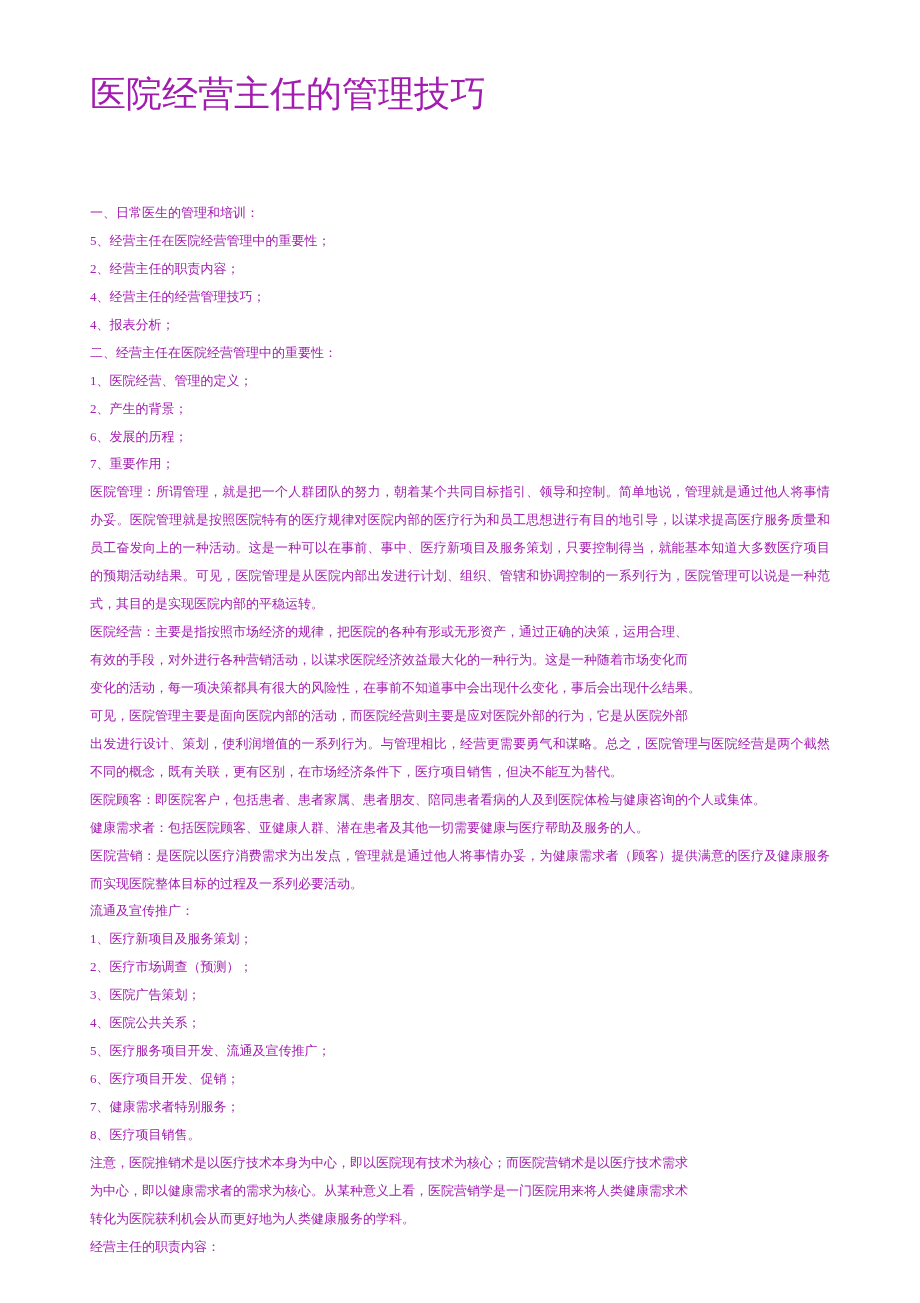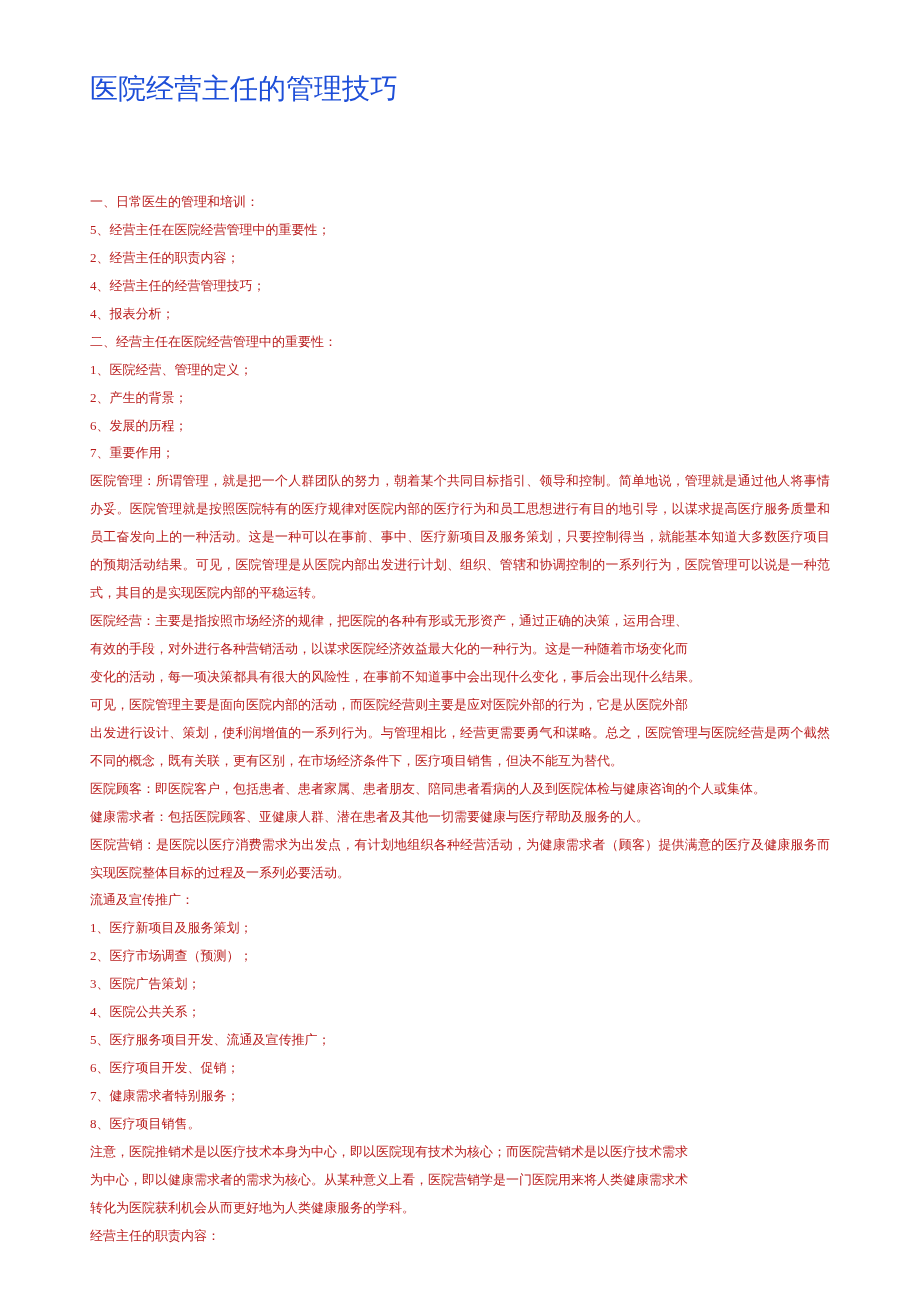--- a/index.html
+++ b/index.html
@@ -3,30 +3,30 @@
   <meta charset="utf-8">
   <style>
     * { margin: 0; padding: 0; box-sizing: border-box; }
     body {
       width: 920px;
       background: #fff;
       font-family: "SimSun", "宋体", serif;
       padding: 70px 90px 60px 90px;
     }
     h1 {
-      font-size: 28px;
+      font-size: 36px;
       font-weight: normal;
       font-family: "SimHei", "黑体", sans-serif;
-      color: #1d4ed8;
+      color: #a21caf;
       margin-bottom: 80px;
     }
     .line {
       font-size: 13px;
       line-height: 2.15;
-      color: #b91c1c;
+      color: #a21caf;
       text-align: justify;
     }
     .u { }
   </style>
 </head>
 <body>
 
 <h1>医院经营主任的管理技巧</h1>
 
 <div class="line">一、日常医生的管理和培训：</div>
@@ -50,21 +50,21 @@
   <span class="u">有效的手段，对外进行各种营销活动，以谋求医院经济效益最大化的一种行为。</span><span>这是一种随着市场变化而</span>
 </div>
 <div class="line">变化的活动，每一项决策都具有很大的风险性，在事前不知道事中会出现什么变化，事后会出现什么结果。</div>
 <div class="line">
   <span>可见，</span><span class="u">医院管理主要是面向医院内部的活动，而医院经营则主要是应对医院外部的行为，</span><span>它是从医院外部</span>
 </div>
 <div class="line">出发进行设计、策划，使利润增值的一系列行为。与管理相比，经营更需要勇气和谋略。总之，医院管理与医院经营是两个截然不同的概念，既有关联，更有区别，在市场经济条件下，医疗项目销售，但决不能互为替代。</div>
 
 <div class="line">医院顾客：即医院客户，包括患者、患者家属、患者朋友、陪同患者看病的人及到医院体检与健康咨询的个人或集体。</div>
 <div class="line">健康需求者：包括医院顾客、亚健康人群、潜在患者及其他一切需要健康与医疗帮助及服务的人。</div>
-<div class="line">医院营销：是医院以医疗消费需求为出发点，有计划地组织各种经营活动，为健康需求者（顾客）提供满意的医疗及健康服务而实现医院整体目标的过程及一系列必要活动。</div>
+<div class="line">医院营销：是医院以医疗消费需求为出发点，管理就是通过他人将事情办妥，为健康需求者（顾客）提供满意的医疗及健康服务而实现医院整体目标的过程及一系列必要活动。</div>
 
 <div class="line">流通及宣传推广：</div>
 <div class="line">1、医疗新项目及服务策划；</div>
 <div class="line">2、医疗市场调查（预测）；</div>
 <div class="line">3、医院广告策划；</div>
 <div class="line">4、医院公共关系；</div>
 <div class="line">5、医疗服务项目开发、流通及宣传推广；</div>
 <div class="line">6、医疗项目开发、促销；</div>
 <div class="line">7、健康需求者特别服务；</div>
 <div class="line">8、医疗项目销售。</div>

